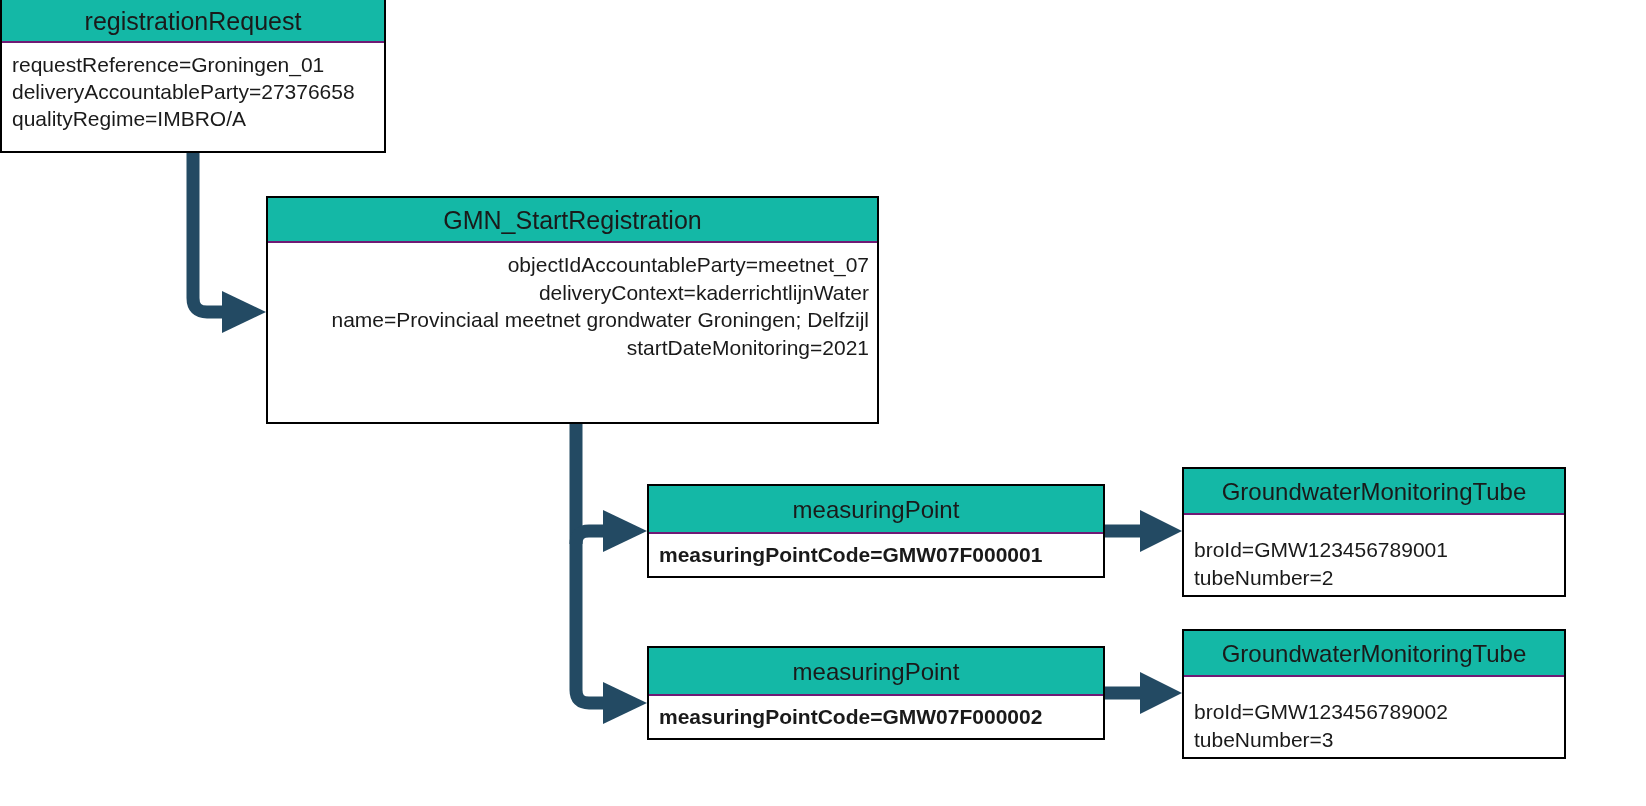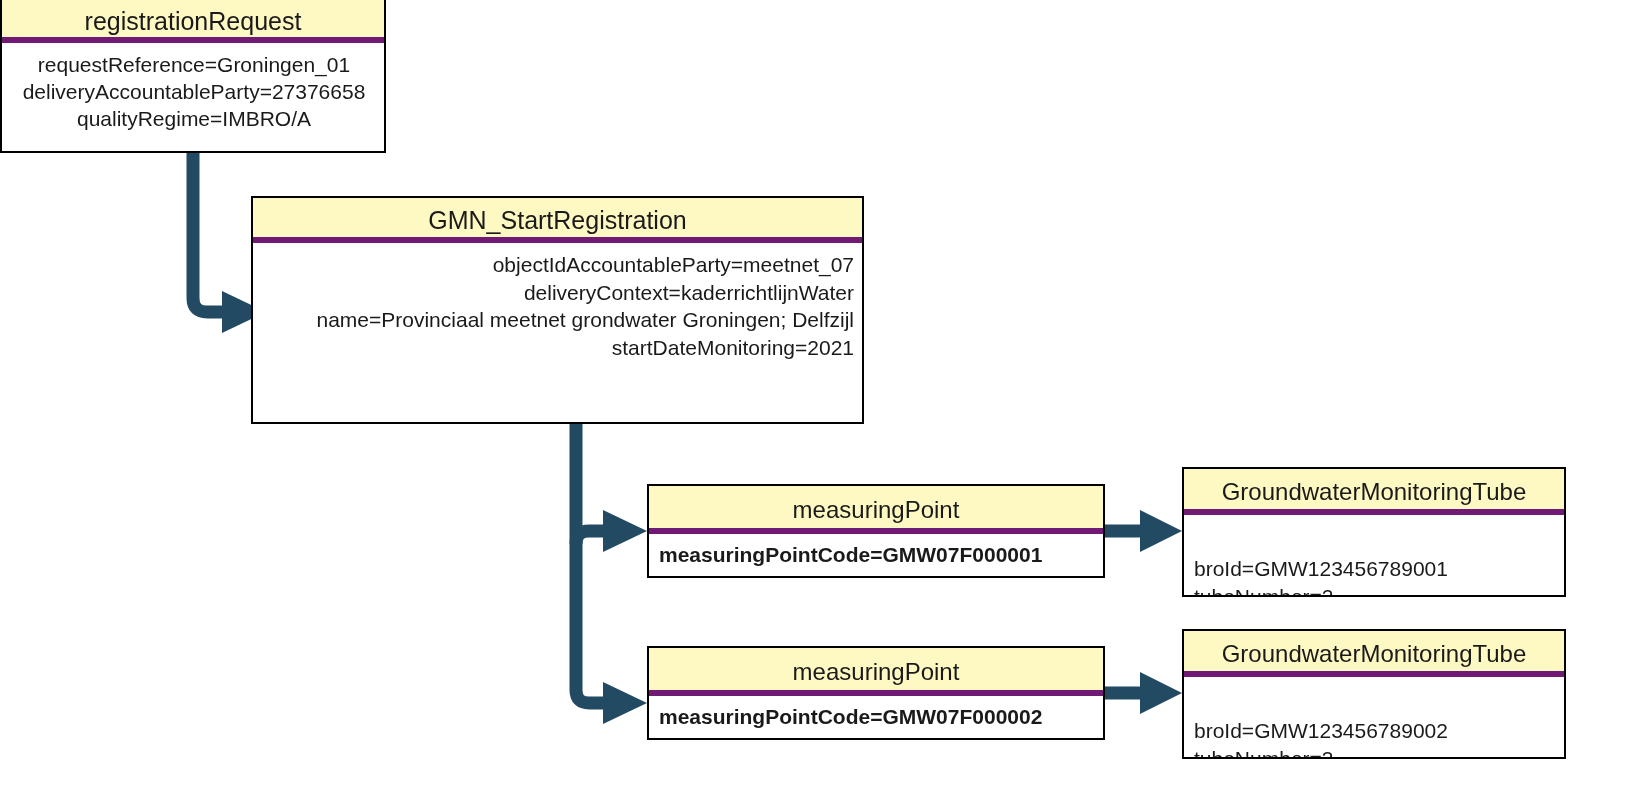--- a/index.html
+++ b/index.html
@@ -30,22 +30,22 @@
   .obj-box {
     position: absolute;
     z-index: 2;
     box-sizing: border-box;
     border: 2px solid #000000;
     background: #ffffff;
     overflow: hidden;
   }
   .obj-header {
     box-sizing: border-box;
-    background: #fef9c3;
-    border-bottom: 6px solid #701a75;
+    background: #14b8a6;
+    border-bottom: 2px solid #701a75;
     text-align: center;
     color: #1a1a1a;
     white-space: nowrap;
     overflow: hidden;
   }
   .obj-body {
     box-sizing: border-box;
     padding: 6px 8px 6px 10px;
     color: #1a1a1a;
     overflow: hidden;
@@ -56,46 +56,46 @@
     color: #1a1a1a;
   }
 
   
   #box-registration-request {
     left: 0px;  top: -2px;  width: 386px;  height: 155px;
   }
   #box-registration-request .obj-header {
     height: 43px; line-height: 43px; font-size: 25px;
   }
-  #box-registration-request .obj-body { padding-top: 8px; text-align: center; }
+  #box-registration-request .obj-body { padding-top: 8px; }
   #box-registration-request .attr-line { font-size: 21px; line-height: 27px; }
 
   #box-gmn-start-registration {
-    left: 251px; top: 196px; width: 613px; height: 228px;
+    left: 266px; top: 196px; width: 613px; height: 228px;
   }
   #box-gmn-start-registration .obj-header {
     height: 45px; line-height: 45px; font-size: 25px;
   }
   #box-gmn-start-registration .obj-body { padding-top: 8px; }
   #box-gmn-start-registration .attr-line { font-size: 21px; line-height: 27.5px; text-align: right; }
 
   .box-measuring-point { width: 458px; height: 94px; left: 647px; }
   .box-measuring-point .obj-header {
     height: 48px; line-height: 48px; font-size: 24px;
   }
   .box-measuring-point .obj-body { padding-top: 7px; font-weight: bold; }
   .box-measuring-point .attr-line { font-size: 21px; line-height: 27px; }
   #box-measuring-point-1 { top: 484px; }
   #box-measuring-point-2 { top: 646px; }
 
   .box-gw-tube { width: 384px; height: 130px; left: 1182px; }
   .box-gw-tube .obj-header {
     height: 46px; line-height: 46px; font-size: 24px;
   }
-  .box-gw-tube .obj-body { padding-top: 10px; margin-top: 30px; }
+  .box-gw-tube .obj-body { padding-top: 21px; }
   .box-gw-tube .attr-line { font-size: 21px; line-height: 28px; }
   #box-gw-tube-1 { top: 467px; }
   #box-gw-tube-2 { top: 629px; }
 </style>
 </head>
 <body>
 
 <div id="canvas">
 
   <svg id="connectors" viewBox="0 0 1646 806" xmlns="http://www.w3.org/2000/svg">

